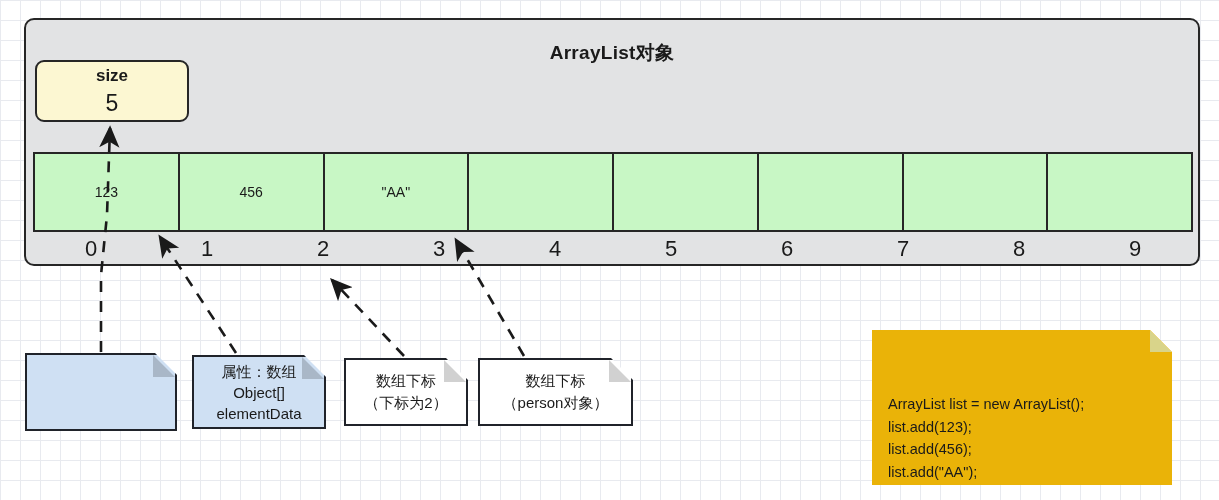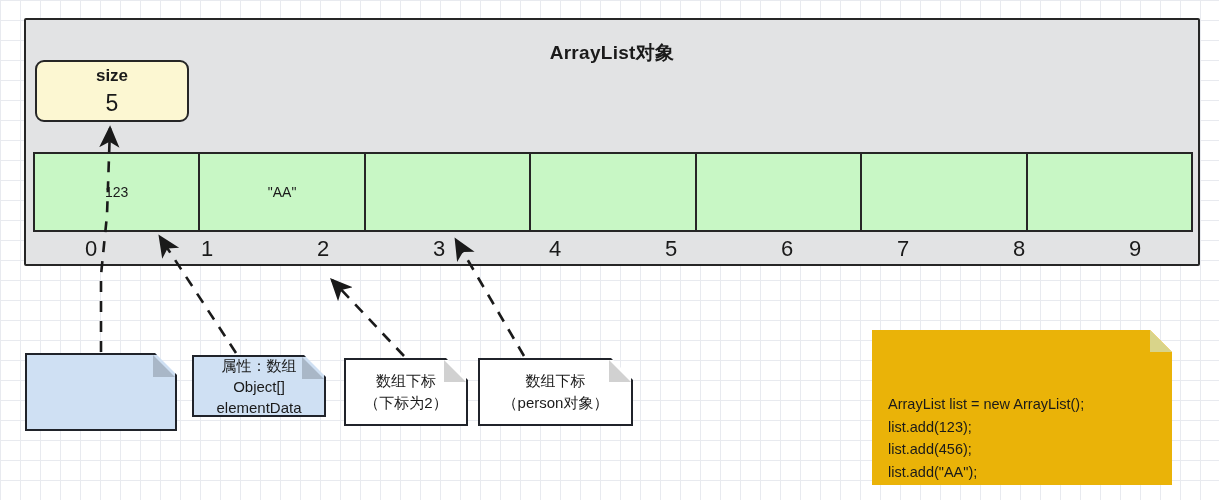--- a/index.html
+++ b/index.html
@@ -22,21 +22,21 @@
 
   
   #arraylist-container {
     position: absolute;
     left: 24px;
     top: 18px;
     width: 1176px;
     height: 248px;
     background: #e2e3e4;
     border: 2.5px solid #262626;
-    border-radius: 2px;
+    border-radius: 10px;
     box-sizing: border-box;
   }
   #container-title {
     position: absolute;
     left: 0;
     top: 20px;
     width: 100%;
     text-align: center;
     font-size: 19px;
     font-weight: bold;
@@ -136,21 +136,21 @@
     clip-path: polygon(0 0, 100% 100%, 0 100%);
   }
   .note-blue { background: #cfe0f3; }
   .note-white { background: #ffffff; }
 
   #note-size {
     left: 25px; top: 353px; width: 152px; height: 78px;
     font-size: 15px; line-height: 21px;
   }
   #note-elementdata {
-    left: 192px; top: 355px; width: 134px; height: 62px;
+    left: 192px; top: 355px; width: 134px; height: 74px;
     font-size: 15px; line-height: 21px;
   }
   #note-index {
     left: 344px; top: 358px; width: 124px; height: 68px;
     font-size: 15px; line-height: 22px;
   }
   #note-data {
     left: 478px; top: 358px; width: 155px; height: 68px;
     font-size: 15px; line-height: 22px;
   }
@@ -196,20 +196,21 @@
 
   <div id="container-title">ArrayList对象</div>
 
   <div id="size-box">
     <div id="size-label">size</div>
     <div id="size-value">5</div>
   </div>
 
   <div id="array-row">
     <div class="array-cell">123</div>
+    <div class="array-cell">456</div>
     <div class="array-cell">"AA"</div>
     <div class="array-cell"></div>
     <div class="array-cell"></div>
     <div class="array-cell"></div>
     <div class="array-cell"></div>
     <div class="array-cell"></div>
   </div>
 
   <div id="index-row">
     <div class="index-label">0</div>

